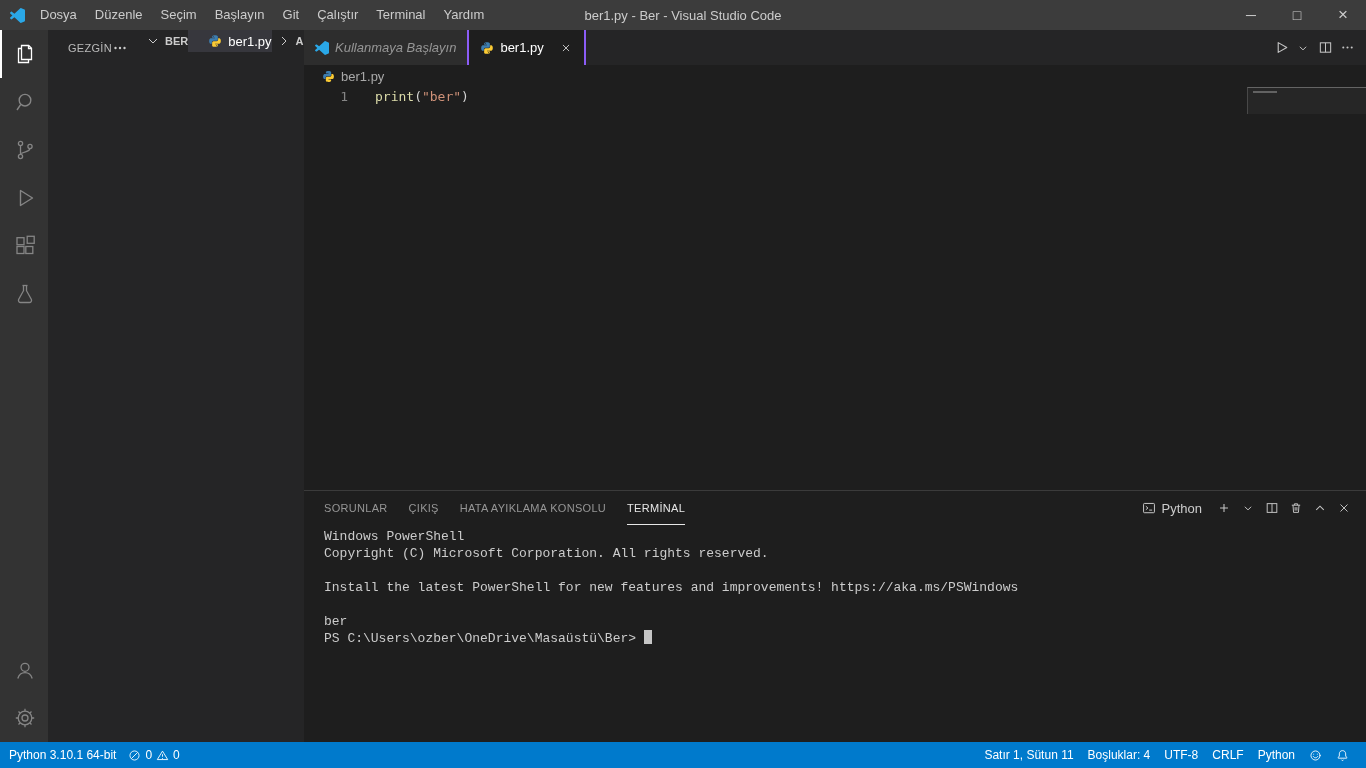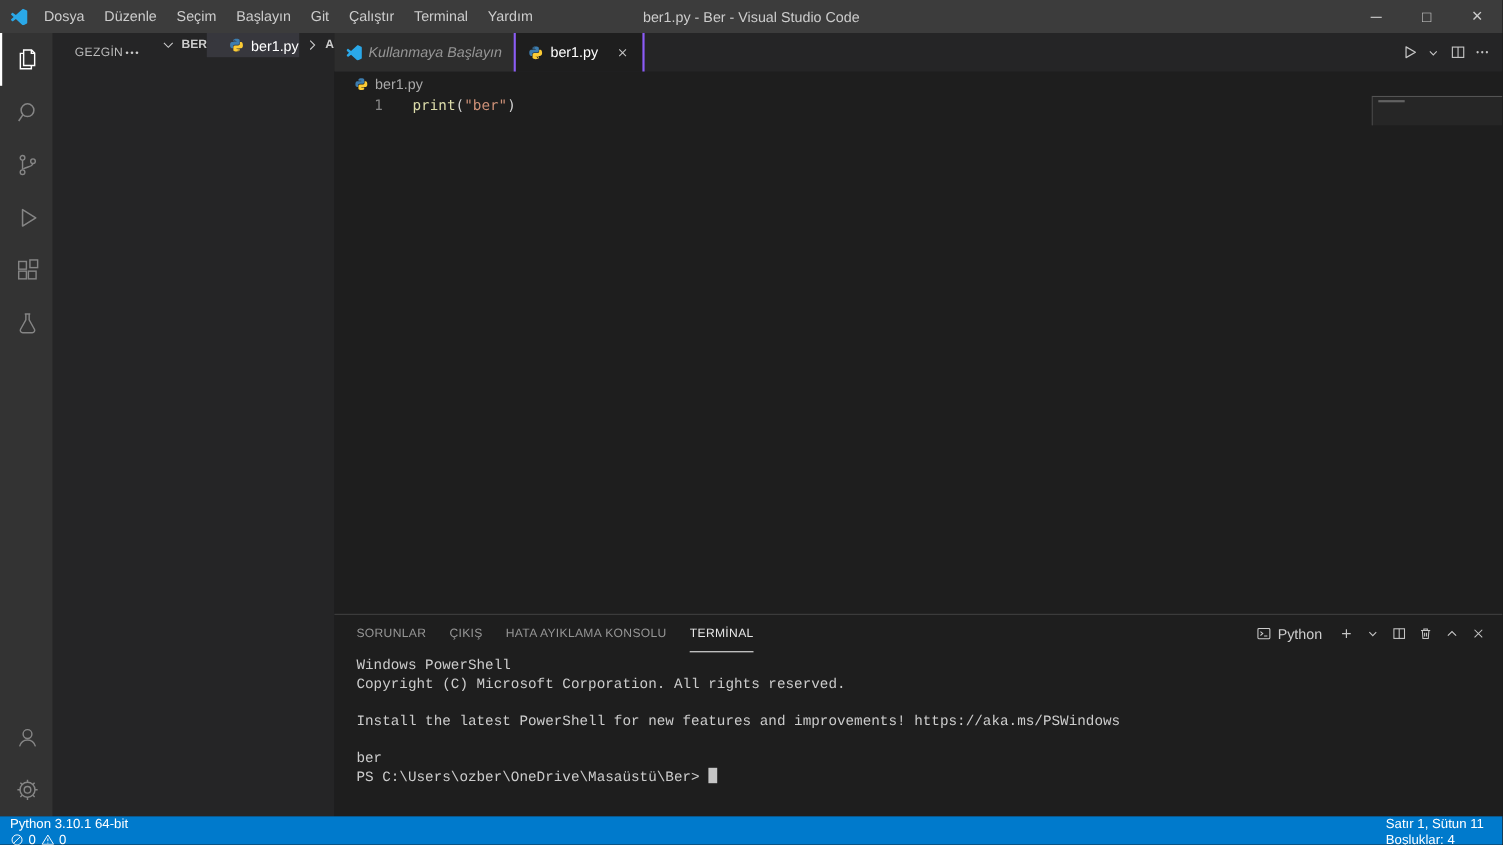--- a/index.html
+++ b/index.html
@@ -59,36 +59,36 @@
   .code-line { display:flex; height:19px; line-height:19px; }
   .gutter { width:44px; text-align:right; color:#858585; flex:none; }
   .code { padding-left:27px; white-space:pre; }
   .tok-function { color:#dcdcaa; }
   .tok-string { color:#ce9178; }
   .tok-plain { color:#d4d4d4; }
   .minimap-slider { position:absolute; top:0; right:0; width:119px; height:27px; background:rgba(121,121,121,0.10); border-top:1px solid rgba(175,175,175,0.45); border-left:1px solid rgba(175,175,175,0.25); }
   .minimap-mark { position:absolute; top:3px; left:5px; width:24px; height:2px; background:rgba(190,190,190,0.4); }
 
   
-  .panel { height:184px; flex:none; display:flex; flex-direction:column; border-top:1px solid rgba(128,128,128,0.30); }
+  .panel { height:252px; flex:none; display:flex; flex-direction:column; border-top:1px solid rgba(128,128,128,0.30); }
   .panel-header { height:34px; display:flex; align-items:center; padding:0 12px 0 20px; flex:none; }
   .panel-tab { height:100%; display:flex; align-items:center; margin-right:21px; font-size:11px; letter-spacing:.3px; color:#969696; border-bottom:1px solid transparent; }
   .panel-tab.active { color:#e7e7e7; border-bottom-color:#e7e7e7; }
   .panel-actions { margin-left:auto; display:flex; align-items:center; gap:3px; color:#c5c5c5; }
   .pa-btn { min-width:21px; height:24px; display:flex; align-items:center; justify-content:center; }
   .shell-label { display:flex; align-items:center; gap:6px; font-size:13px; color:#cccccc; margin-right:8px; }
 
   .terminal { flex:1; padding:3px 28px 0 20px; font-family:"Liberation Mono", monospace; font-size:13px; line-height:17px; color:#cccccc; overflow:hidden; }
   .term-line { white-space:pre-wrap; word-break:break-all; min-height:17px; }
   .seg-command { color:#e5e510; font-style:italic; }
   .term-cursor { display:inline-block; width:8px; height:14px; background:#c6c6c6; vertical-align:-2px; }
 
   
   .statusbar { height:26px; background:#007acc; color:#ffffff; display:flex; align-items:center; justify-content:space-between; font-size:12px; padding:0 10px 0 3px; flex:none; }
-  .sb-left, .sb-right { display:flex; align-items:flex-start; height:100%;flex-direction:column; }
+  .sb-left, .sb-right { display:flex; align-items:flex-end; height:100%; }
   .sb-item { display:flex; align-items:center; gap:4px; padding:0 6px; height:100%; white-space:nowrap; }
   .sb-right .sb-item { padding:0 7px; }
   .sb-icon { display:flex; }
 </style>
 </head>
 <body>
 
 <div class="titlebar">
   <span class="tb-logo">
     <svg width="15" height="15" viewBox="0 0 100 100">

